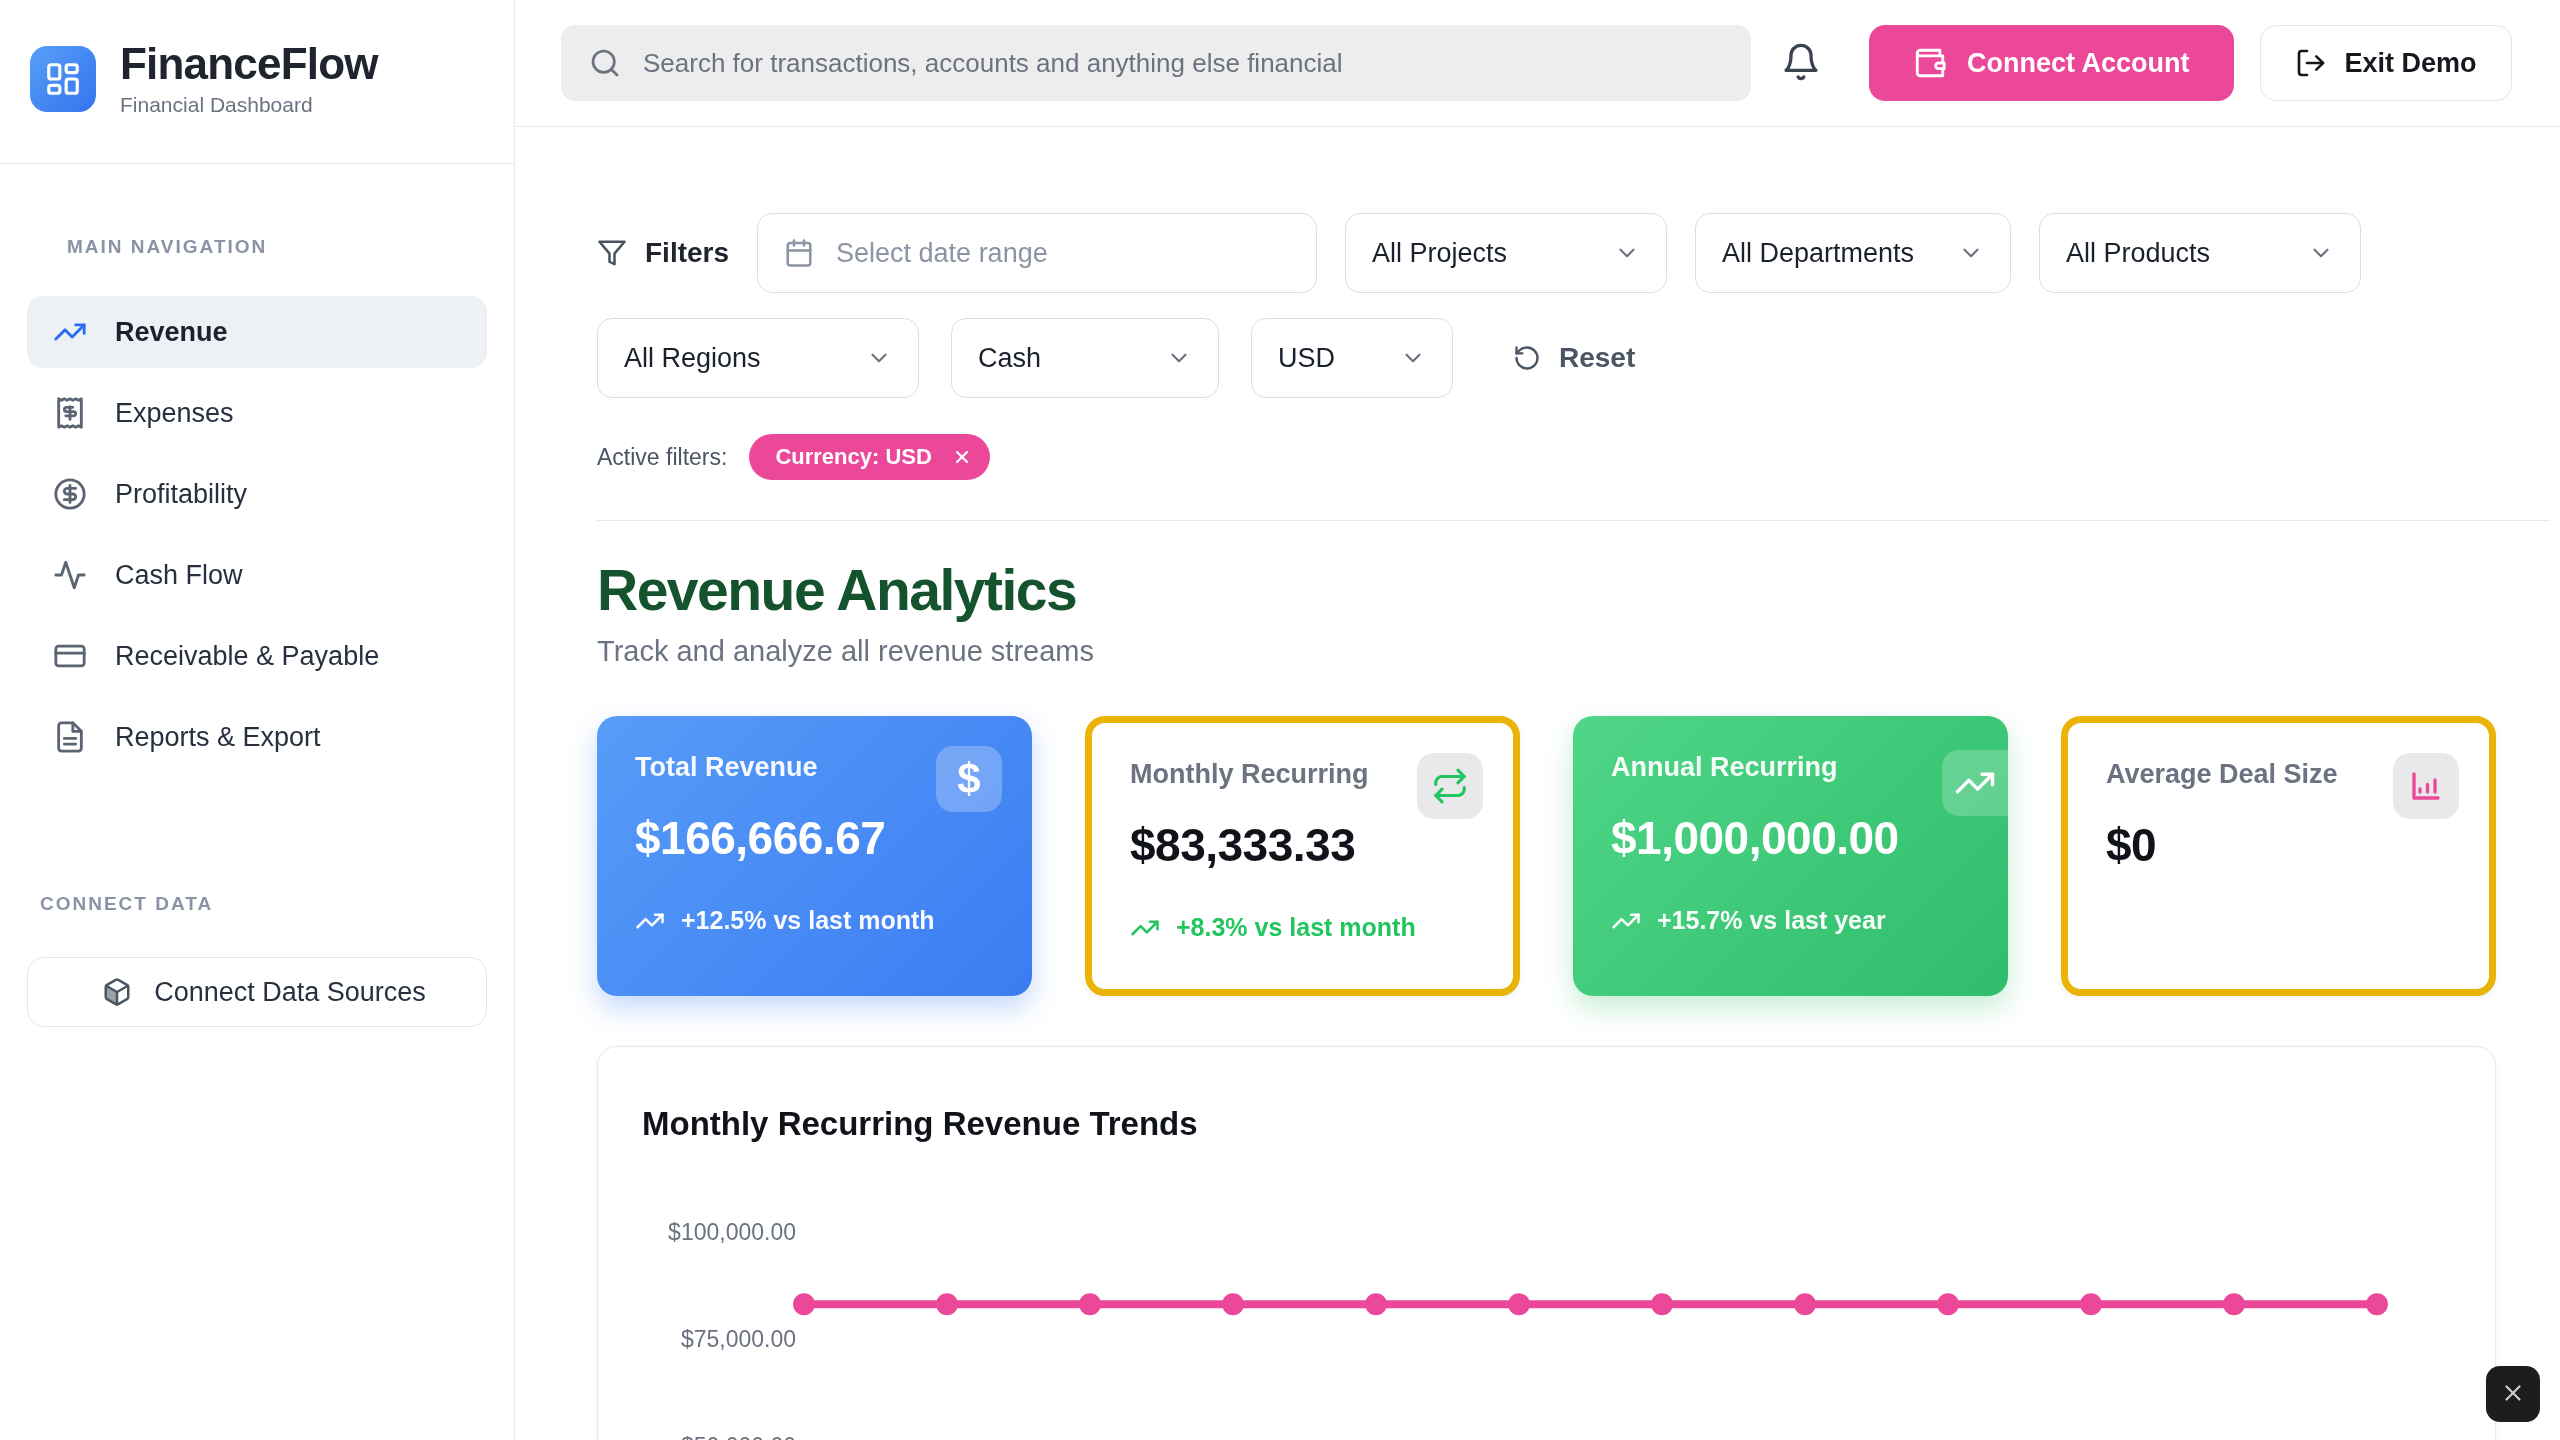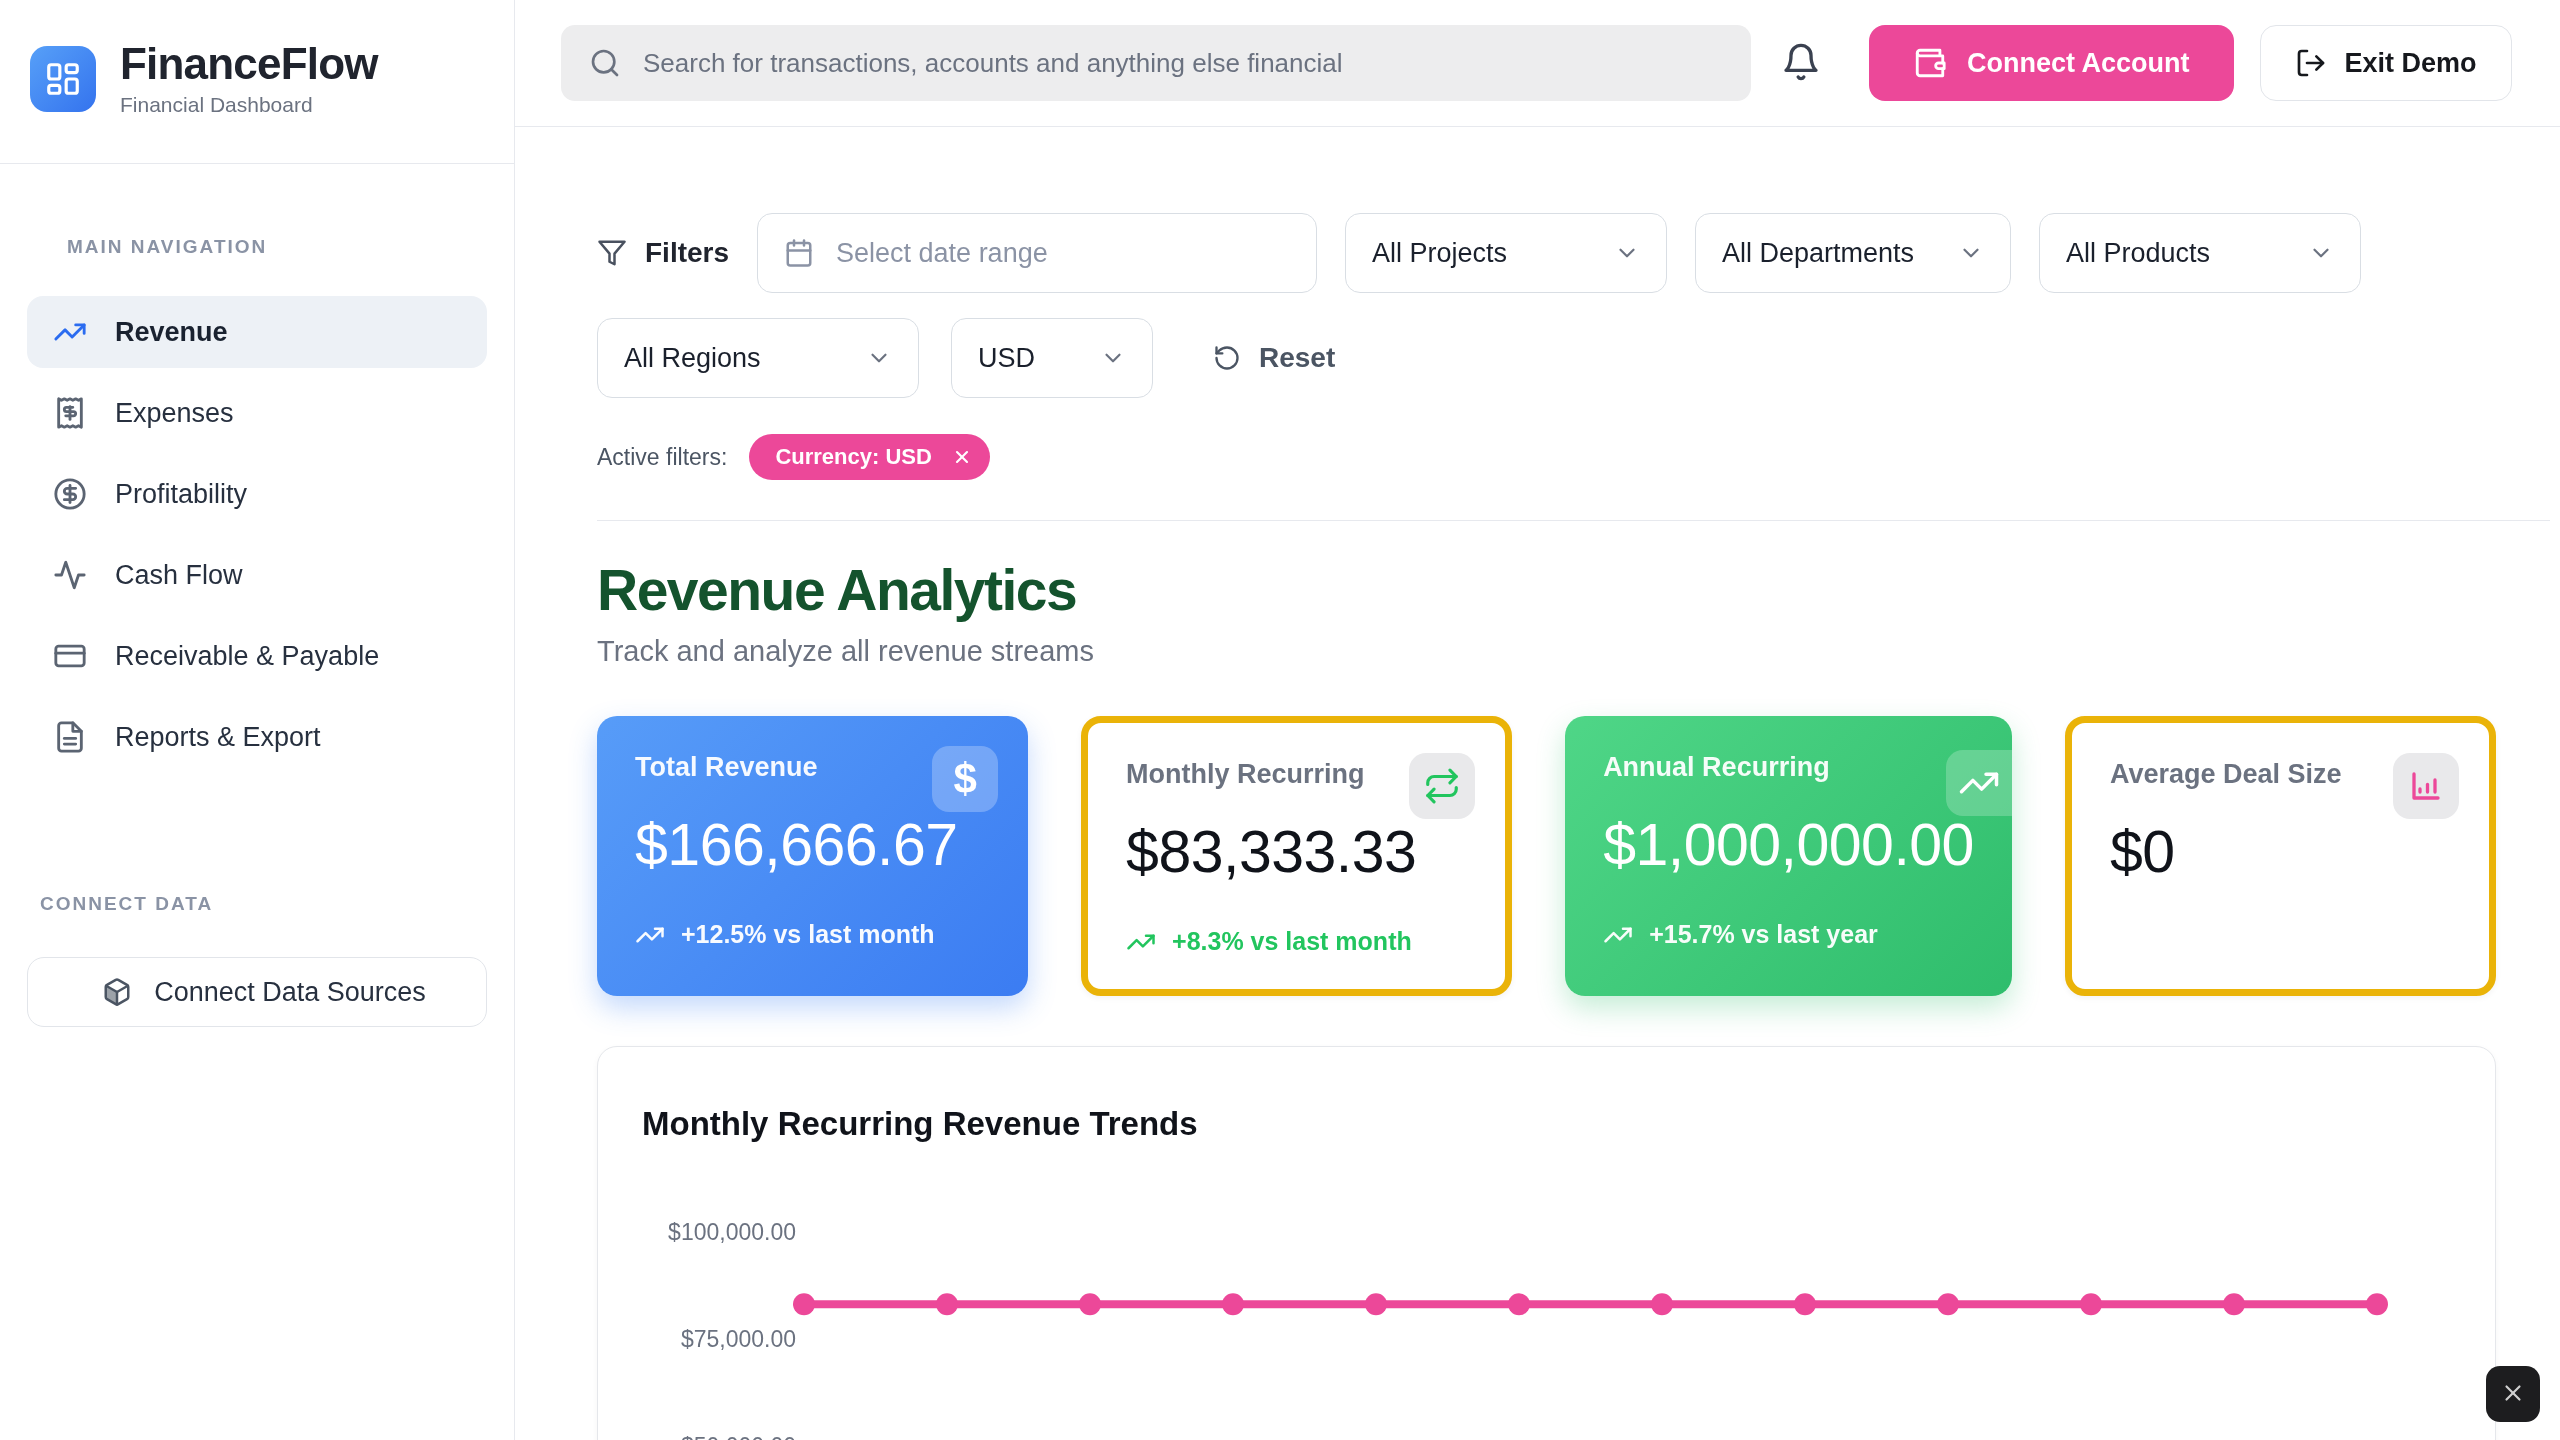--- a/index.html
+++ b/index.html
@@ -83,21 +83,21 @@
   .mcard.white { background:#fff; border:7px solid #eab308; box-shadow:0 2px 6px rgba(15,23,42,.05); }
   .mcard.blue { background:linear-gradient(135deg,#579cf8 0%,#3b7cf2 100%); color:#fff; box-shadow:0 12px 28px rgba(59,130,246,.30); }
   .mcard.green { background:linear-gradient(135deg,#4fd687 0%,#2fbd6c 100%); color:#fff; box-shadow:0 12px 28px rgba(46,189,108,.28); }
   .mcard-label { font-size:27px; font-weight:600; color:#6b7280; }
   .mcard.blue .mcard-label, .mcard.green .mcard-label { color:rgba(255,255,255,.95); }
   .mcard-icon { position:absolute; top:30px; right:30px; width:66px; height:66px; border-radius:17px; display:flex; align-items:center; justify-content:center; }
   .mcard.white .mcard-icon { background:#e9e9eb; }
   .mcard.blue .mcard-icon { background:rgba(255,255,255,.25); }
   .mcard.green .mcard-icon { background:rgba(255,255,255,.22); right:0; border-radius:17px 0 0 17px; top:34px; }
   .dollar-glyph { font-size:42px; font-weight:600; color:#fff; }
-  .mcard-value { margin-top:28px; font-size:59px; font-weight:400; letter-spacing:-0.5px; color:#10131a; }
+  .mcard-value { margin-top:28px; font-size:46px; font-weight:700; letter-spacing:-0.5px; color:#10131a; }
   .mcard.blue .mcard-value, .mcard.green .mcard-value { color:#fff; }
   .mcard-trend { margin-top:38px; display:flex; align-items:center; gap:16px; font-size:25px; font-weight:600; line-height:1.4; }
   .mcard.white .mcard-trend { color:#22c55e; }
   .mcard.blue .mcard-trend, .mcard.green .mcard-trend { color:rgba(255,255,255,.96); }
   .mcard-trend .nico { display:flex; flex:none; }
   .trend-wrap { max-width:260px; }
 
   
   .chart-card { position:relative; margin-top:50px; width:1899px; height:480px; border:1px solid #e5e7eb; border-radius:20px; background:#fff; box-shadow:0 2px 6px rgba(15,23,42,.04); padding:58px 44px; }
   .chart-title { font-size:33px; font-weight:700; color:#10131a; }
@@ -299,20 +299,28 @@
               <svg width="26" height="26" viewBox="0 0 24 24" fill="none" stroke="currentColor" stroke-width="2" stroke-linecap="round" stroke-linejoin="round">
                 <polyline points="6 9 12 15 18 9"></polyline>
               </svg>
             </span>
         </div>
       </div>
 
       <div class="filters-row2">
         <div class="field dd dd-regions">
           <span>All Regions</span>
+          <span class="nico">
+              <svg width="26" height="26" viewBox="0 0 24 24" fill="none" stroke="currentColor" stroke-width="2" stroke-linecap="round" stroke-linejoin="round">
+                <polyline points="6 9 12 15 18 9"></polyline>
+              </svg>
+            </span>
+        </div>
+        <div class="field dd dd-payment">
+          <span>Cash</span>
           <span class="nico">
               <svg width="26" height="26" viewBox="0 0 24 24" fill="none" stroke="currentColor" stroke-width="2" stroke-linecap="round" stroke-linejoin="round">
                 <polyline points="6 9 12 15 18 9"></polyline>
               </svg>
             </span>
         </div>
         <div class="field dd dd-currency">
           <span>USD</span>
           <span class="nico">
               <svg width="26" height="26" viewBox="0 0 24 24" fill="none" stroke="currentColor" stroke-width="2" stroke-linecap="round" stroke-linejoin="round">

